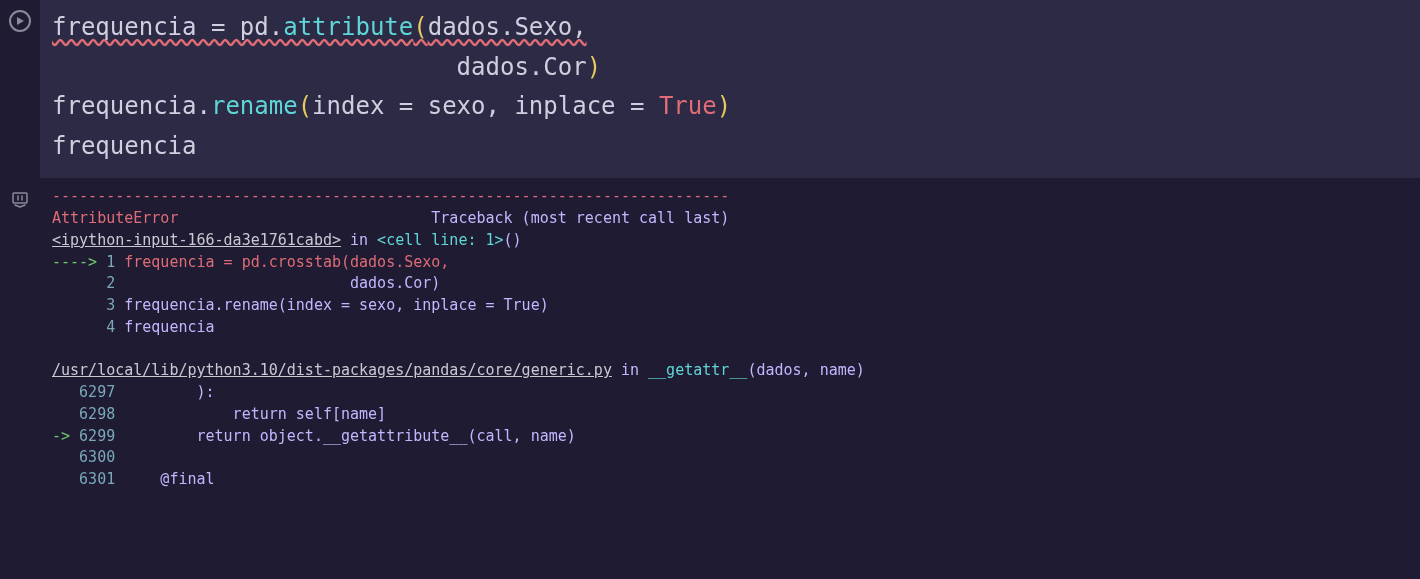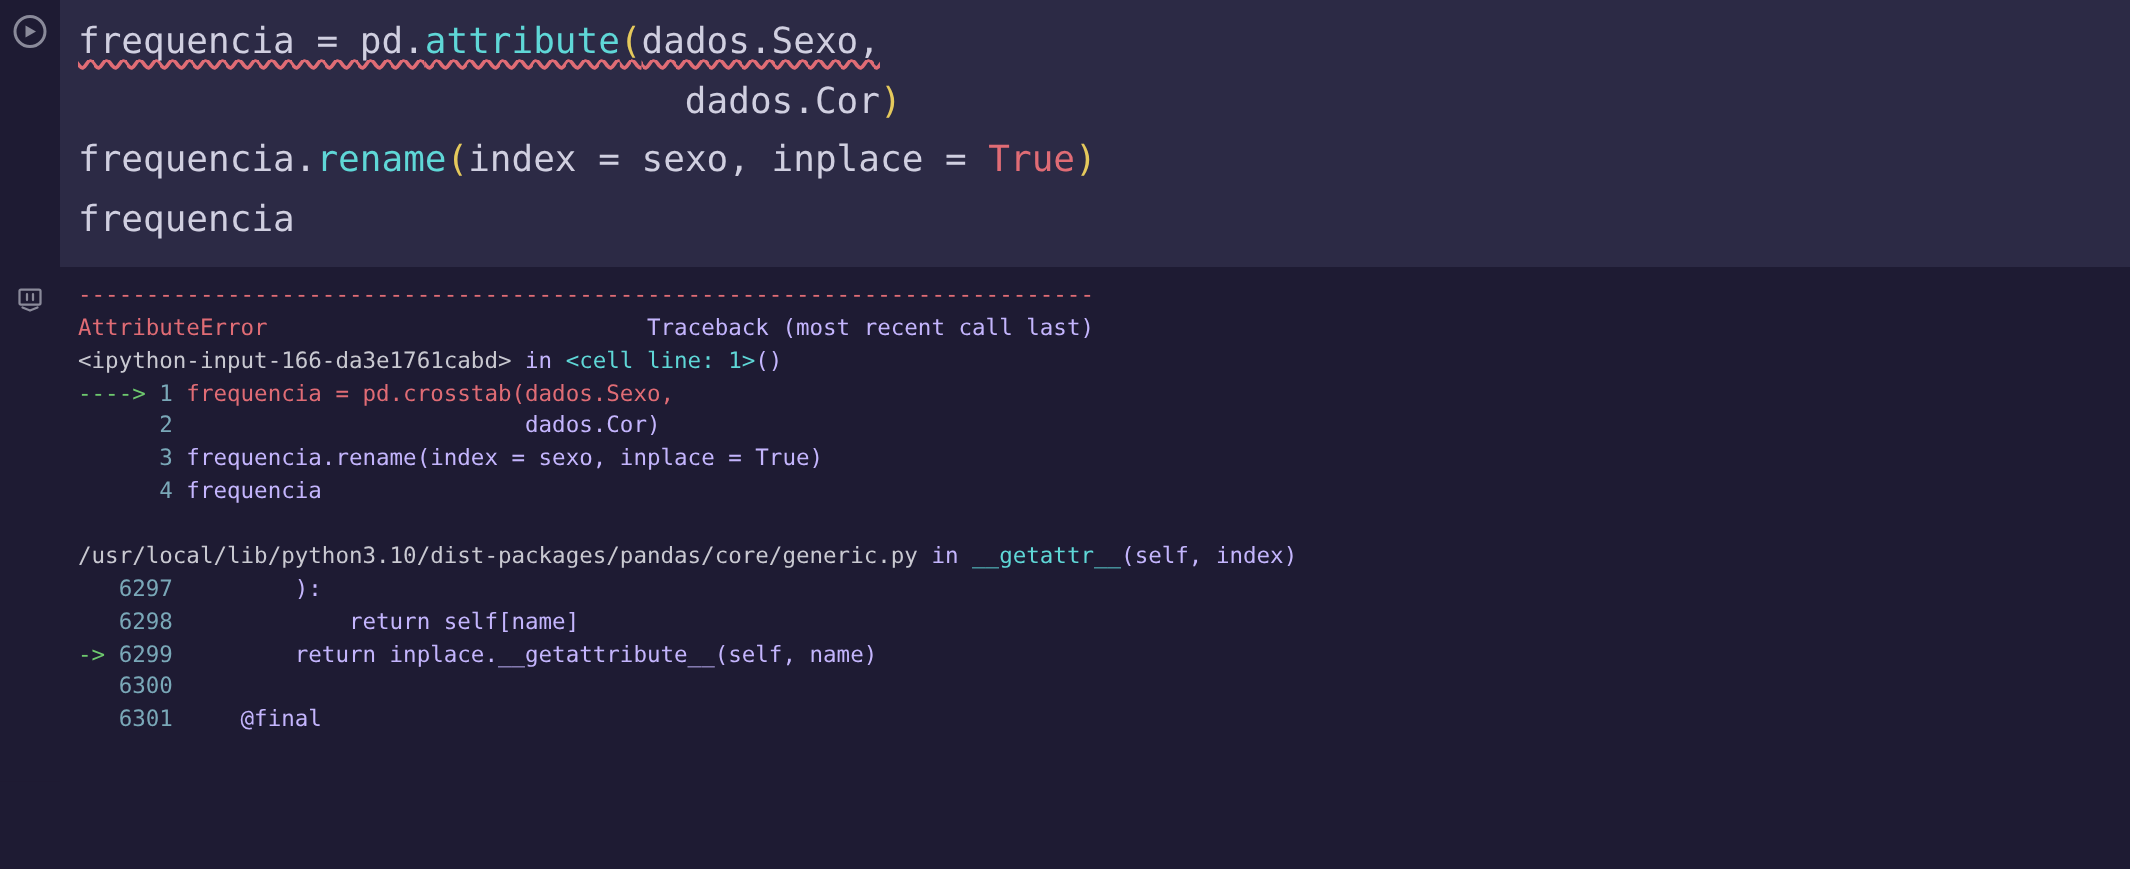--- a/index.html
+++ b/index.html
@@ -56,21 +56,21 @@
     flex: 1;
     padding: 8px 12px;
     font-size: 15px;
     line-height: 1.45;
     font-family: 'Consolas', 'Monaco', monospace;
   }
   .dash-line { color: #e06c75; letter-spacing: 0; white-space: pre; overflow: hidden; }
   .err-red { color: #e06c75; }
   .err-teal { color: #5fd7d7; }
   .err-plain { color: #c4b5fd; }
-  .err-link { color: #c9c9d1; }
+  .err-link { color: #c9c9d1; text-decoration: underline; }
   .err-arrow { color: #6ec96e; }
   .err-num { color: #7aa8b8; }
   .out-line { white-space: pre; }
 </style>
 </head>
 <body>
 
 <div class="cell-wrap">
   <div class="gutter">
     <div class="run-icon">
@@ -99,21 +99,21 @@
   </div>
   <div class="output-area">
     <div class="out-line dash-line">---------------------------------------------------------------------------</div>
     <div class="out-line"><span class="err-red">AttributeError</span><span class="err-plain">                            Traceback (most recent call last)</span></div>
     <div class="out-line"><span class="err-link">&lt;ipython-input-166-da3e1761cabd&gt;</span><span class="err-plain"> in </span><span class="err-teal">&lt;cell line: 1&gt;</span><span class="err-plain">()</span></div>
     <div class="out-line"><span class="err-arrow">----&gt; </span><span class="err-num">1</span><span class="err-red"> frequencia = pd.crosstab(dados.Sexo,</span></div>
     <div class="out-line"><span class="err-num">      2</span><span class="err-plain">                          dados.Cor)</span></div>
     <div class="out-line"><span class="err-num">      3</span><span class="err-plain"> frequencia.rename(index = sexo, inplace = True)</span></div>
     <div class="out-line"><span class="err-num">      4</span><span class="err-plain"> frequencia</span></div>
     <div class="out-line">&nbsp;</div>
-    <div class="out-line"><span class="err-link">/usr/local/lib/python3.10/dist-packages/pandas/core/generic.py</span><span class="err-plain"> in </span><span class="err-teal">__getattr__</span><span class="err-plain">(self, index)</span></div>
+    <div class="out-line"><span class="err-link">/usr/local/lib/python3.10/dist-packages/pandas/core/generic.py</span><span class="err-plain"> in </span><span class="err-teal">__getattr__</span><span class="err-plain">(dados, name)</span></div>
     <div class="out-line"><span class="err-num">   6297</span><span class="err-plain">         ):</span></div>
     <div class="out-line"><span class="err-num">   6298</span><span class="err-plain">             return self[name]</span></div>
-    <div class="out-line"><span class="err-arrow">-&gt; </span><span class="err-num">6299</span><span class="err-plain">         return inplace.__getattribute__(self, name)</span></div>
+    <div class="out-line"><span class="err-arrow">-&gt; </span><span class="err-num">6299</span><span class="err-plain">         return object.__getattribute__(call, name)</span></div>
     <div class="out-line"><span class="err-num">   6300</span><span class="err-plain"></span></div>
     <div class="out-line"><span class="err-num">   6301</span><span class="err-plain">     @final</span></div>
     <div class="out-line">&nbsp;</div>
   </div>
 </div>
 
 </body></html>

